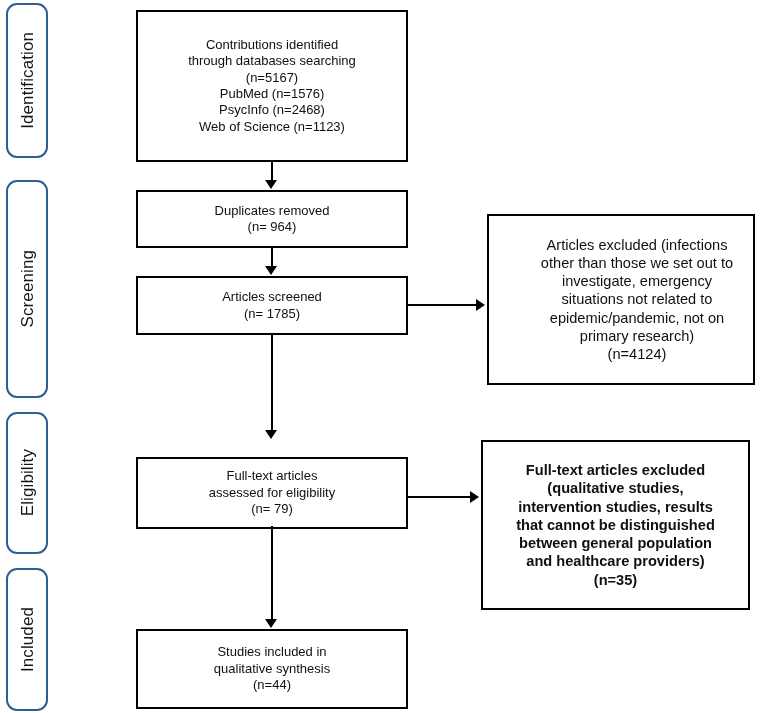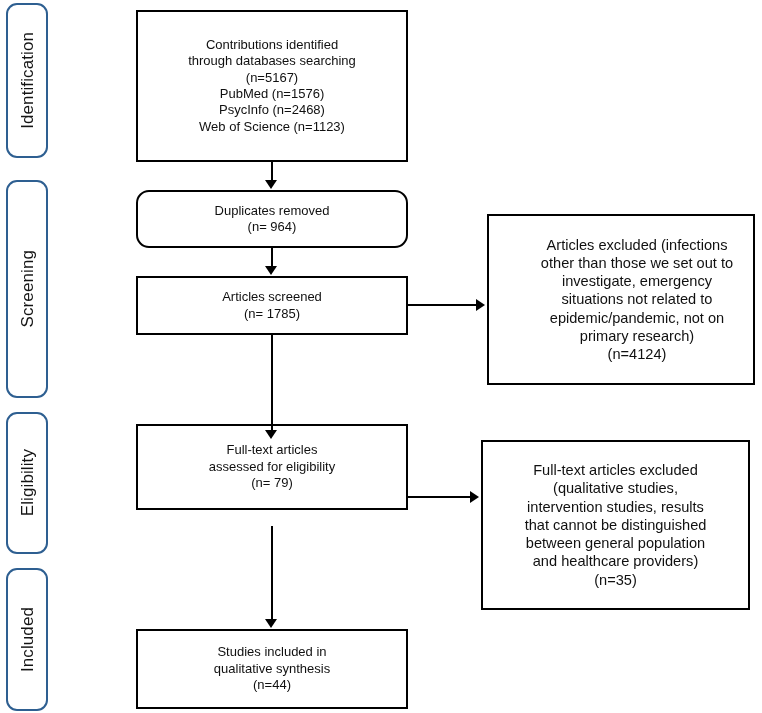--- a/index.html
+++ b/index.html
@@ -113,31 +113,31 @@
 
   <div class="box" style="left:136px; top:10px; width:272px; height:152px;">
     <span class="box-text">Contributions identified
 through databases searching
 (n=5167)
 PubMed (n=1576)
 PsycInfo (n=2468)
 Web of Science (n=1123)</span>
   </div>
 
-  <div class="box" style="left:136px; top:190px; width:272px; height:58px;border-radius:13px;">
+  <div class="box" style="left:136px; top:190px; width:272px; height:58px;">
     <span class="box-text">Duplicates  removed
 (n= 964)</span>
   </div>
 
   <div class="box" style="left:136px; top:276px; width:272px; height:59px;">
     <span class="box-text">Articles screened
 (n= 1785)</span>
   </div>
 
-  <div class="box" style="left:136px; top:424px; width:272px; height:86px;">
+  <div class="box" style="left:136px; top:457px; width:272px; height:72px;">
     <span class="box-text">Full-text articles
 assessed for eligibility
 (n= 79)</span>
   </div>
 
   <div class="box" style="left:136px; top:629px; width:272px; height:80px;text-align:center;">
     <span class="box-text">Studies included in
 qualitative synthesis
 (n=44)</span>
   </div>
@@ -145,21 +145,21 @@
   <div class="box side" style="left:487px; top:214px; width:268px; height:171px;padding-left:32px;">
     <span class="box-text">Articles excluded (infections
 other than those we set out to
 investigate, emergency
 situations not related to
 epidemic/pandemic, not on
 primary research)
 (n=4124)</span>
   </div>
 
-  <div class="box side" style="left:481px; top:440px; width:269px; height:170px;">
+  <div class="box side" style="left:481px; top:440px; width:269px; height:170px;font-weight:bold;">
     <span class="box-text">Full-text articles excluded
 (qualitative studies,
 intervention studies,  results
 that cannot be distinguished
 between general population
 and healthcare providers)
 (n=35)</span>
   </div>
 
   <div class="vline" style="left:271px; top:162px; height:20px;"></div>

